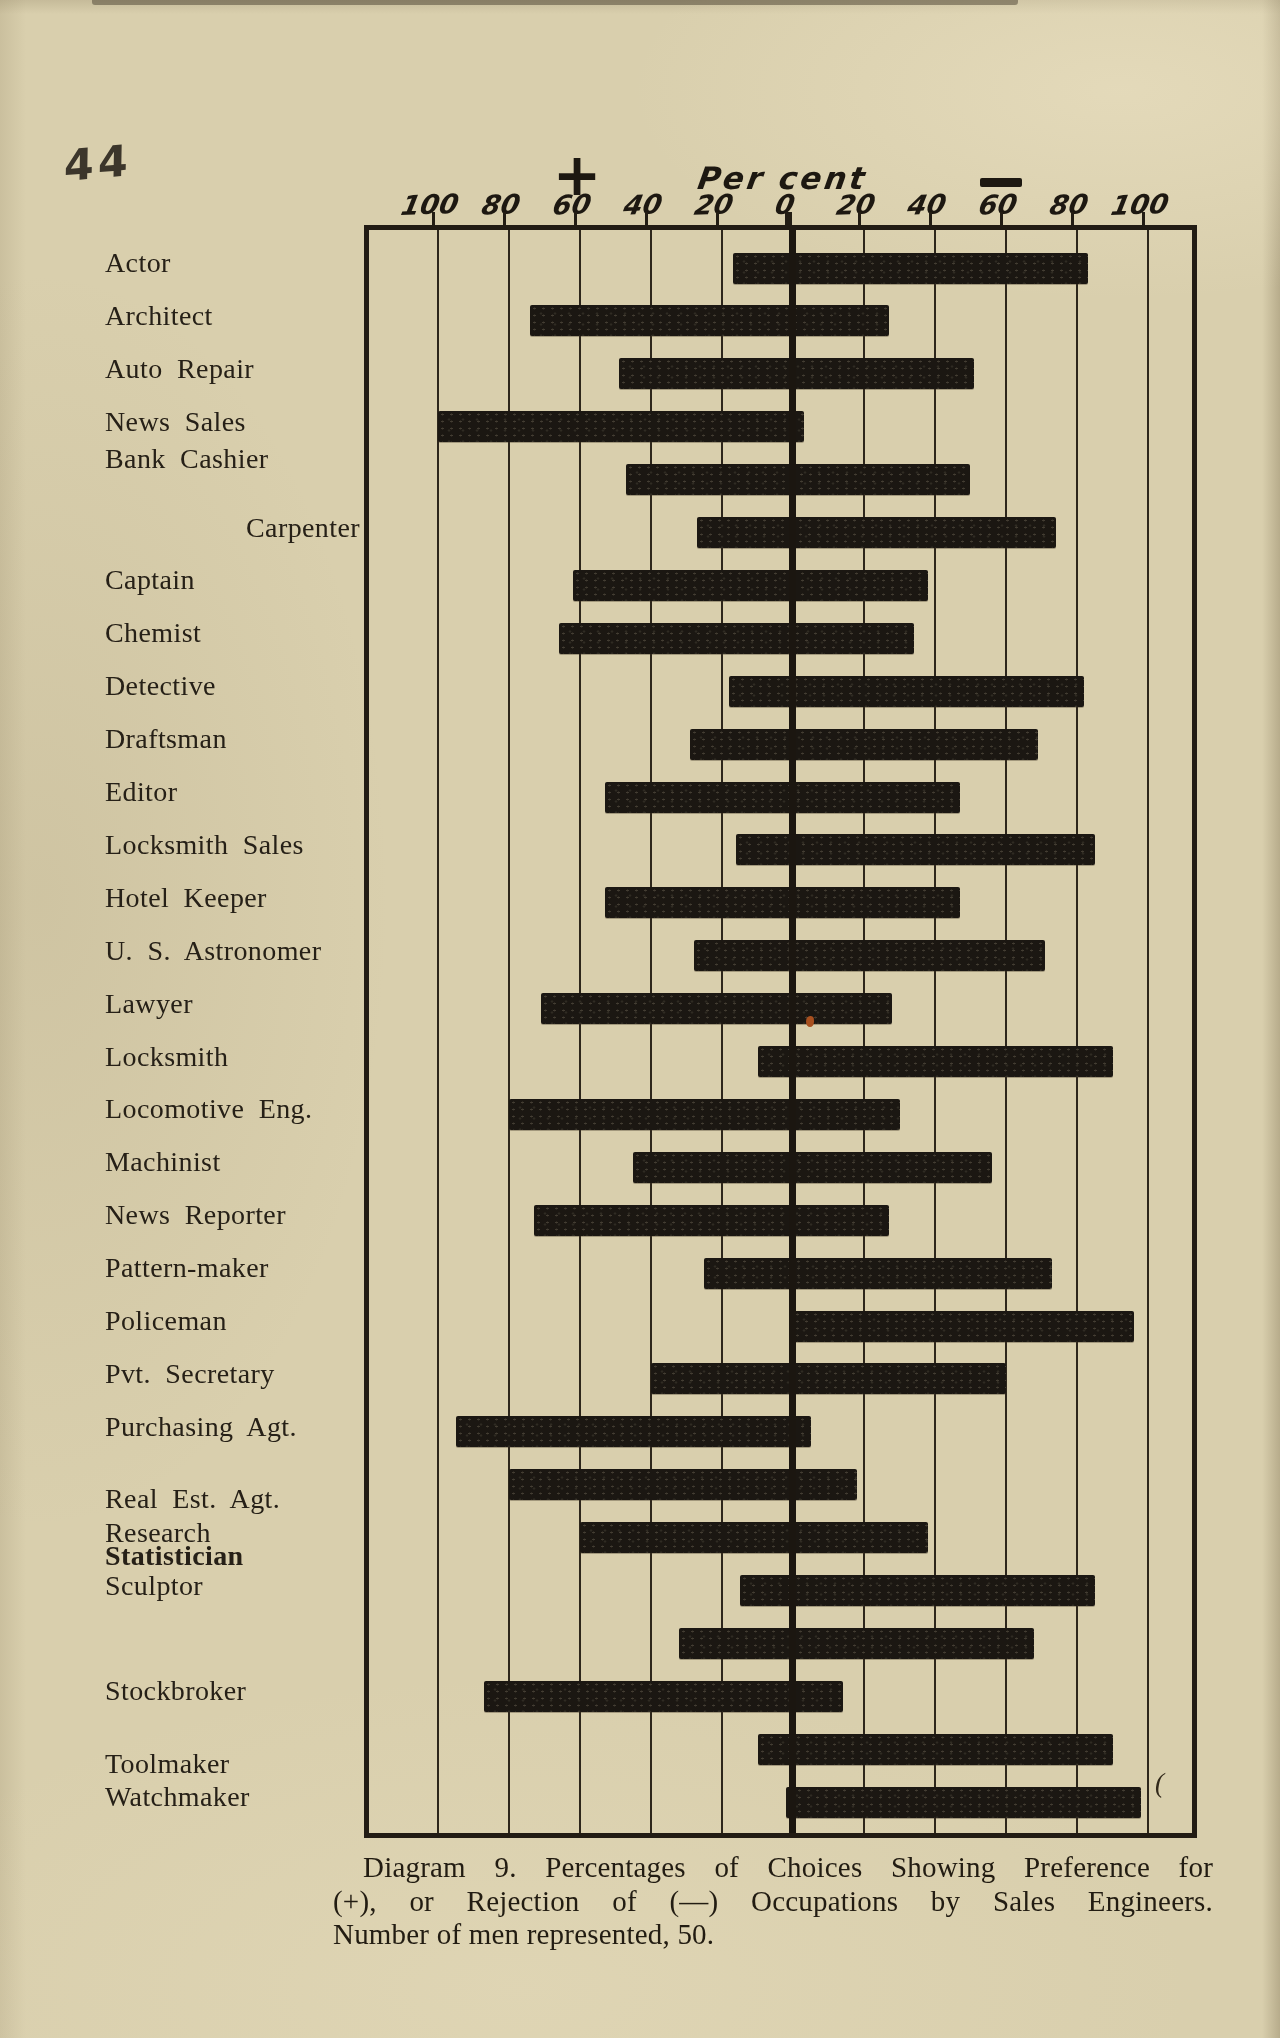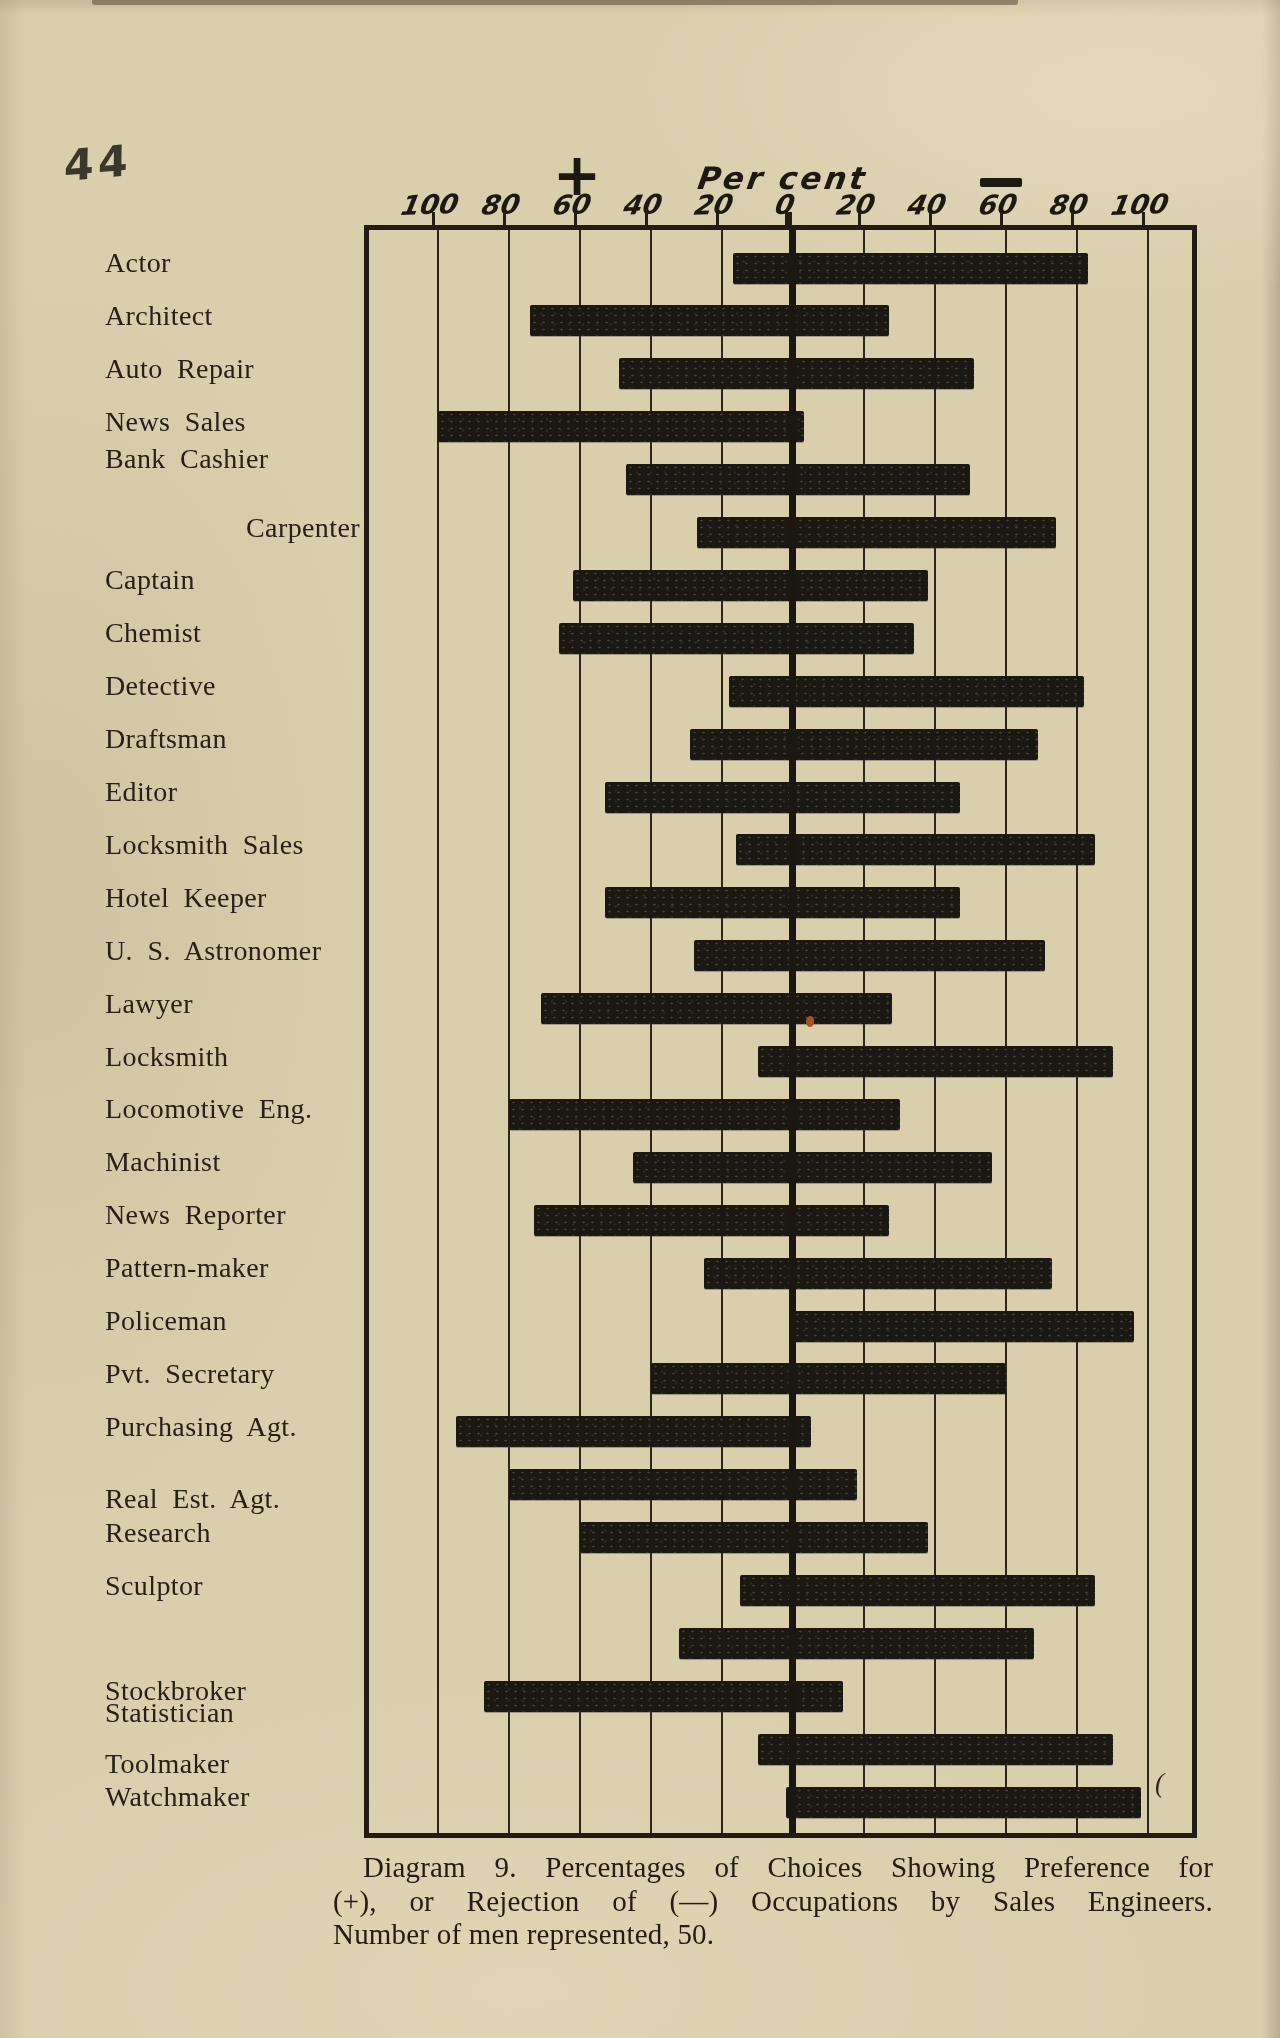--- a/index.html
+++ b/index.html
@@ -209,21 +209,21 @@
       <div class="occupation-label" style="top: 1093.4px;">Locomotive Eng.</div>
       <div class="occupation-label" style="top: 1146.3px;">Machinist</div>
       <div class="occupation-label" style="top: 1199.2px;">News Reporter</div>
       <div class="occupation-label" style="top: 1252.1px;">Pattern-maker</div>
       <div class="occupation-label" style="top: 1305px;">Policeman</div>
       <div class="occupation-label" style="top: 1357.9px;">Pvt. Secretary</div>
       <div class="occupation-label" style="top: 1410.8px;">Purchasing Agt.</div>
       <div class="occupation-label" style="top: 1463.7px; margin-top: 19px;">Real Est. Agt.</div>
       <div class="occupation-label" style="top: 1516.6px;">Research</div>
       <div class="occupation-label" style="top: 1569.5px;">Sculptor</div>
-      <div class="occupation-label" style="top: 1697px;">Statistician</div>
+      <div class="occupation-label" style="top: 1540px; font-weight: bold;">Statistician</div>
       <div class="occupation-label" style="top: 1675.3px;">Stockbroker</div>
       <div class="occupation-label" style="top: 1728.2px; margin-top: 20px;">Toolmaker</div>
       <div class="occupation-label" style="top: 1781.1px;">Watchmaker</div>
     </div>
 
   <div class="red-fleck"></div>
   <div class="stray-paren">(</div>
 
   <div class="caption">
     <span class="cap-line justified indent">Diagram 9.  Percentages of Choices Showing Preference for</span>

